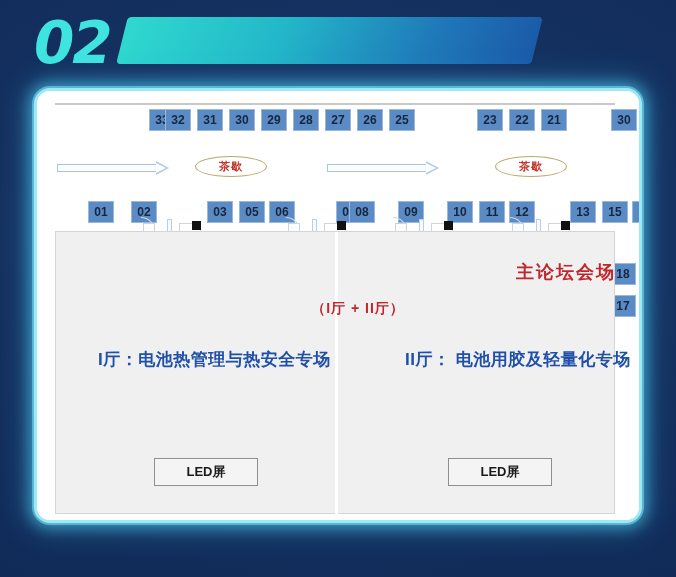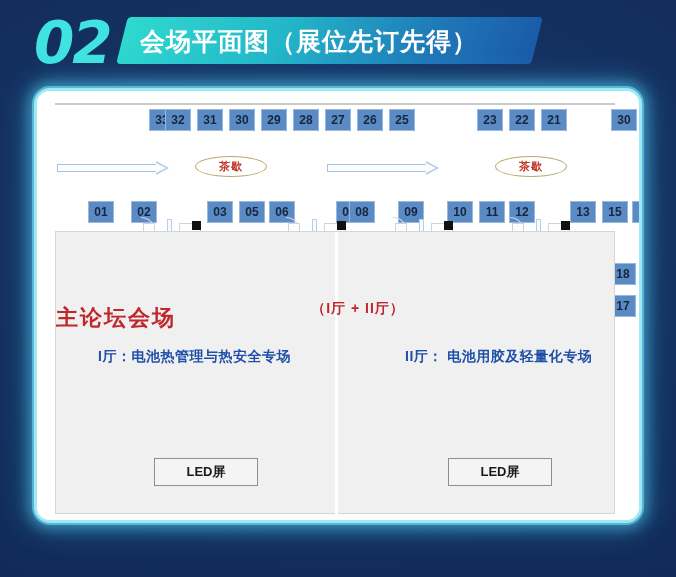--- a/index.html
+++ b/index.html
@@ -213,42 +213,41 @@
   #hall-divider {
     position: absolute;
     left: 279px; top: 0;
     width: 3px; height: 283px;
     background: #ffffff;
   }
   #hall-title {
     position: absolute;
     left: 0; top: 28px;
     width: 560px;
-    text-align: left;
-    font-size: 22px;
+    text-align: right;
+    font-size: 18px;
     font-weight: 700;
     color: #c0272d;
     letter-spacing: 2px;
-    margin-top: 43px;
   }
   #hall-subtitle {
     position: absolute;
     left: 0; top: 68px;
     width: 560px;
     text-align: center;
     font-size: 14px;
     font-weight: 700;
     color: #c0272d;
     letter-spacing: 1px;
     padding-left: 44px;
   }
   .hall-track {
     position: absolute;
     top: 116px;
-    font-size: 14px;
+    font-size: 17px;
     font-weight: 700;
     color: #1f4fa8;
     white-space: nowrap;
     letter-spacing: .5px;
   }
   .led {
     position: absolute;
     top: 226px;
     width: 104px; height: 28px;
     border: 1px solid #8f8f8f;
@@ -261,21 +260,20 @@
   }
 </style>
 </head>
 <body>
 
 <div id="page-bg"></div>
 
 <div id="header">
   <div id="header-number">02</div>
   <div id="header-banner"></div>
-  <div id="header-title">会场平面图（展位先订先得）</div>
 </div>
 
 <div id="card-glow">
   <div id="plan">
 
     <div class="top-rule"></div>
 
     <div id="booths-top">
         <div class="booth" style="left: 112px; top: 18px;">33</div>
         <div class="booth" style="left: 128px; top: 18px;">32</div>

